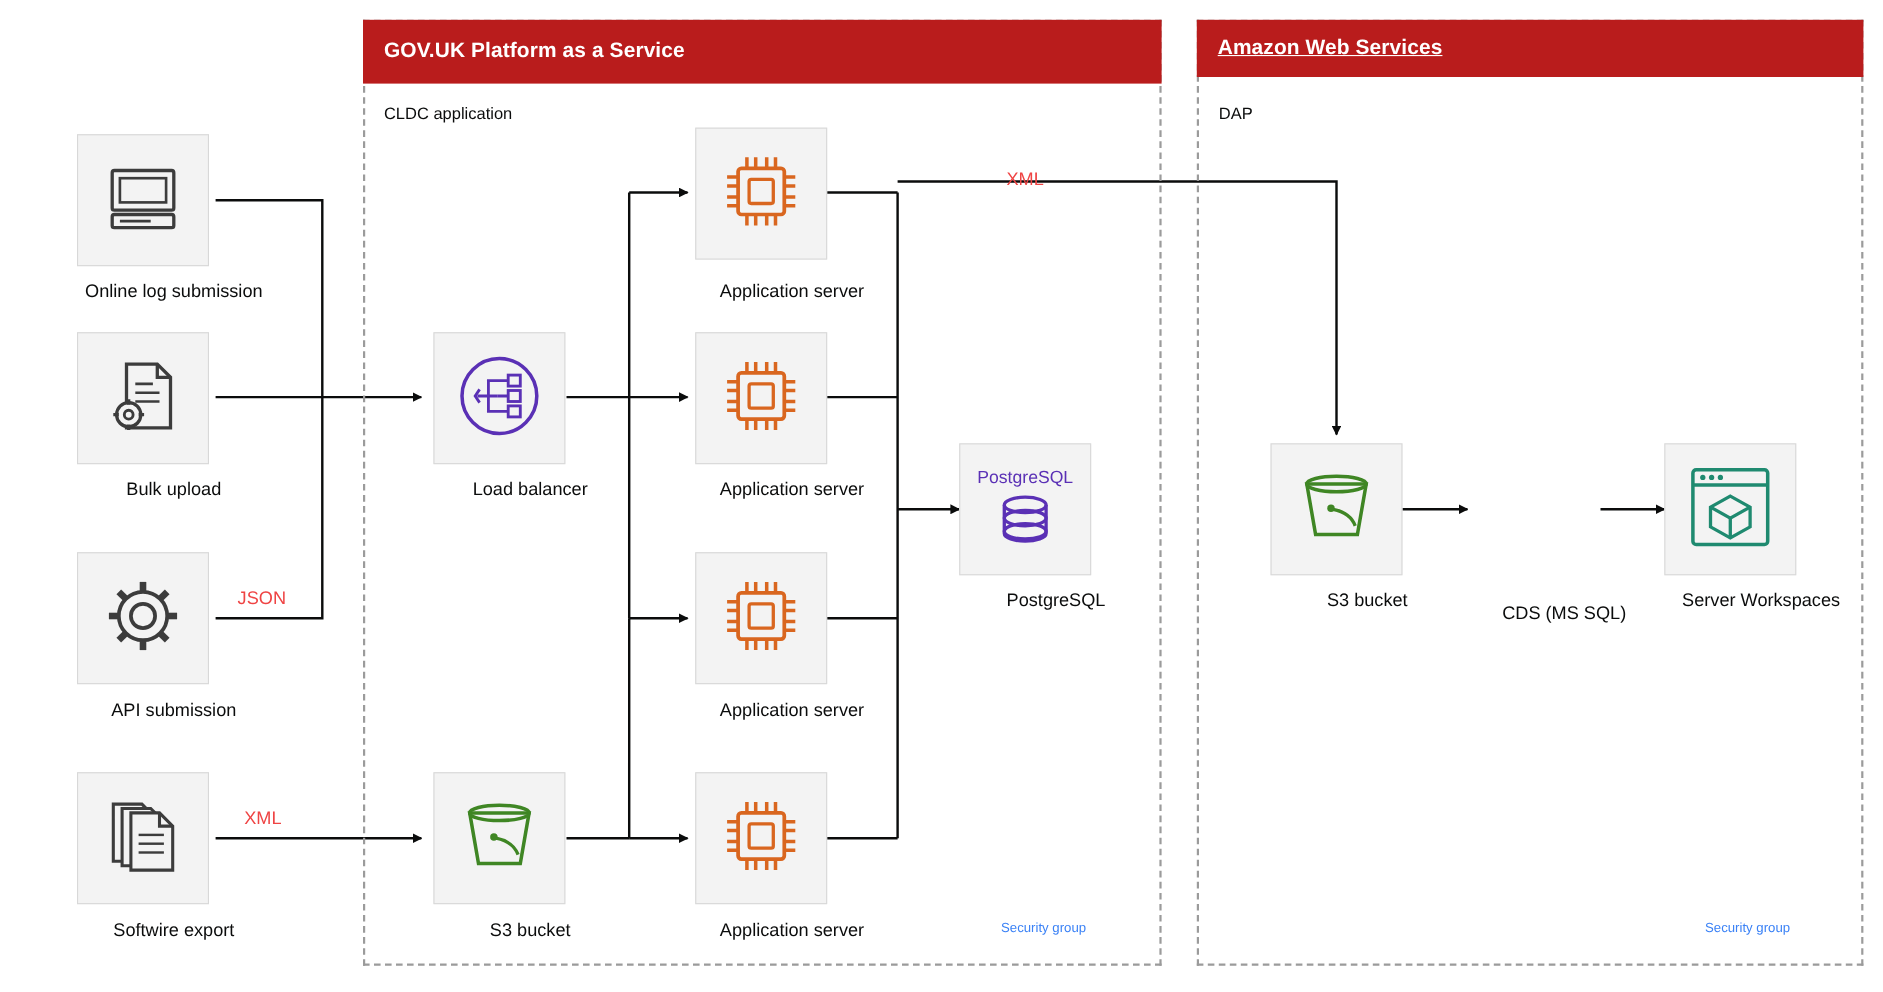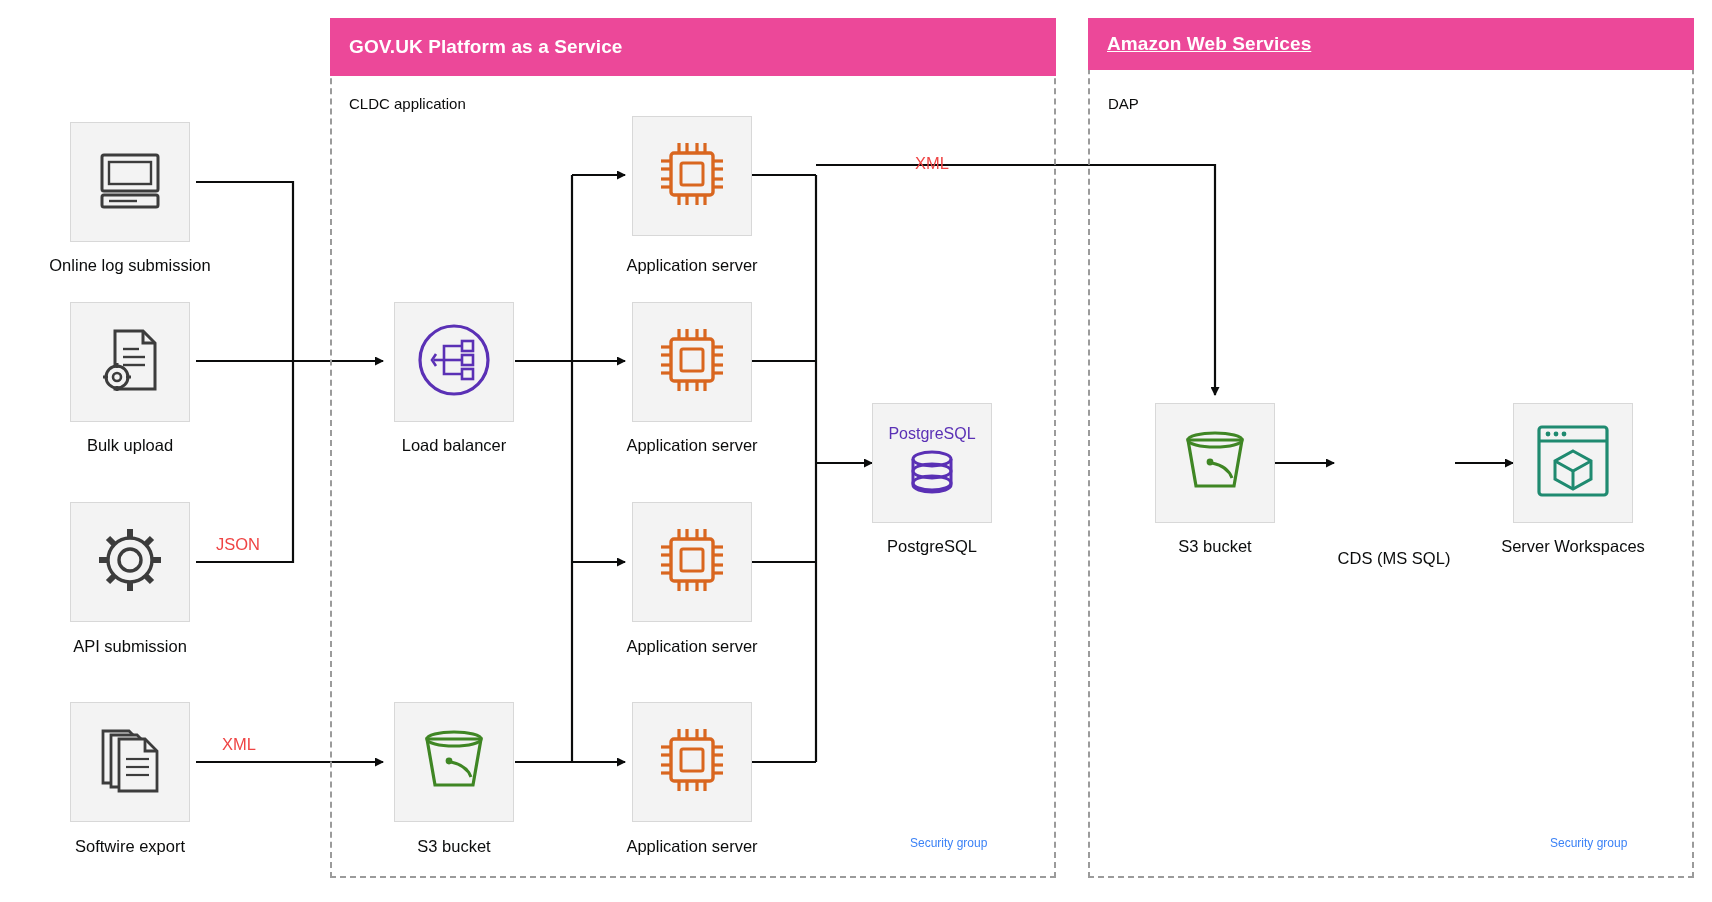--- a/index.html
+++ b/index.html
@@ -24,21 +24,21 @@
 
   
   .group {
     position: absolute;
     border: 2px dashed #9b9b9b;
     background: transparent;
     box-sizing: border-box;
   }
   .group-header {
     position: absolute;
-    background: #ec4899;
+    background: #b91c1c;
     color: #ffffff;
     font-size: 19px;
     font-weight: bold;
     display: flex;
     align-items: center;
     padding-left: 19px;
     box-sizing: border-box;
     letter-spacing: 0.1px;
   }
   .group-sublabel {
@@ -65,20 +65,21 @@
     align-items: center;
     justify-content: center;
   }
   .node-label {
     position: absolute;
     font-size: 16.5px;
     color: #0b0c0c;
     text-align: center;
     white-space: nowrap;
     transform: translateX(-50%);
+    margin-left: 28px;
   }
   .edge-label {
     position: absolute;
     font-size: 16.5px;
     color: #ef4444;
     white-space: nowrap;
   }
   svg.wires {
     position: absolute;
     left: 0; top: 0;

